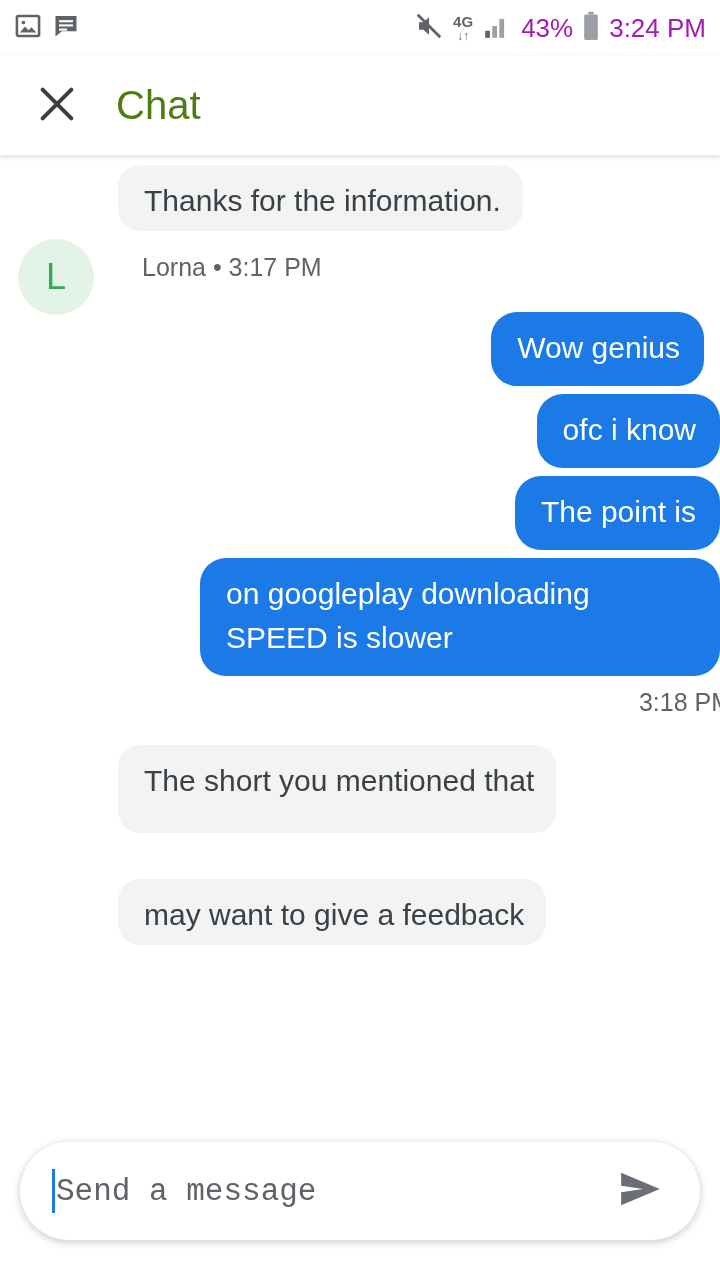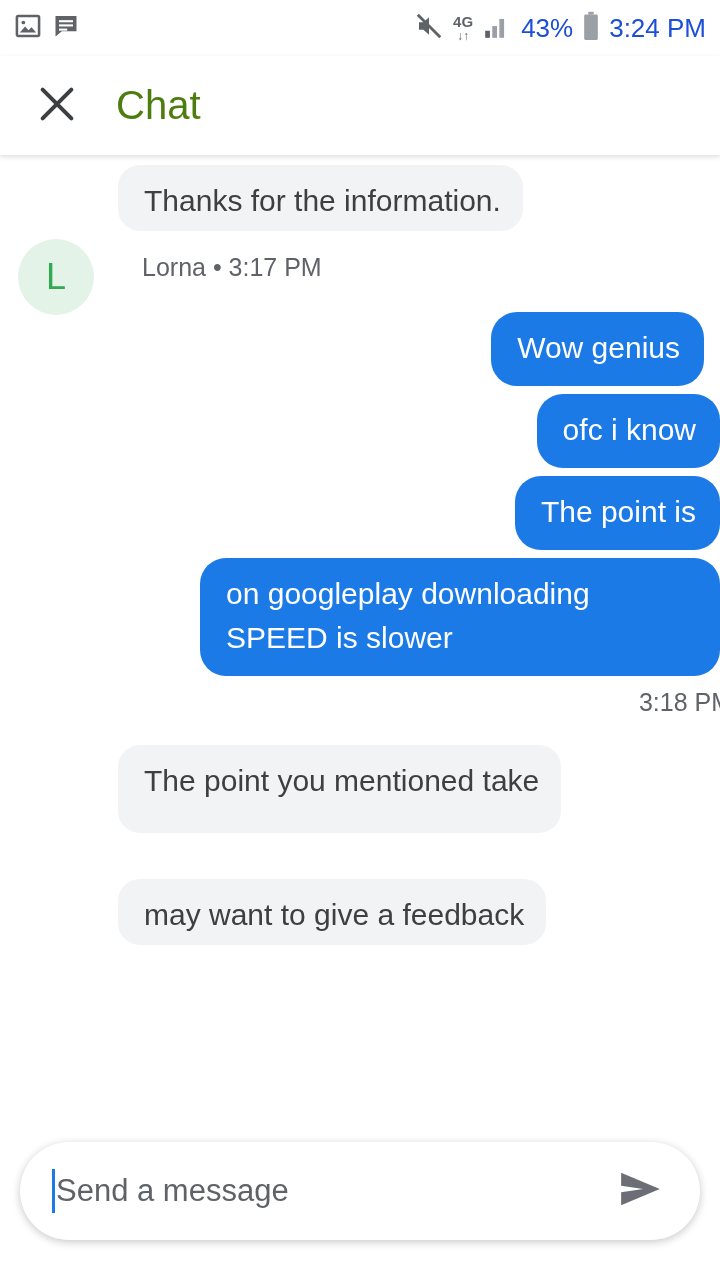--- a/index.html
+++ b/index.html
@@ -16,21 +16,21 @@
     position: absolute; top: 0; left: 0;
     width: 720px; height: 56px;
     display: flex; align-items: center;
     padding: 0 14px;
     background: #ffffff;
   }
   .sb-left { display: flex; align-items: center; gap: 10px; }
   .sb-right { margin-left: auto; display: flex; align-items: center; gap: 9px; }
   .sb-icon { display: block; }
   .sb-text {
-    font-size: 26px; color: #1d4ed8; letter-spacing: 0px;
+    font-size: 26px; color: #a21caf; letter-spacing: 0px;
     font-family: "Liberation Sans", sans-serif;
   }
   .sb-4g {
     display: flex; flex-direction: column; align-items: center;
     line-height: 1; justify-content: center;
   }
   .sb-4g-top { font-size: 15px; color: #5f6368; font-weight: bold; line-height: 1; }
   .sb-4g-bot { font-size: 12px; color: #5f6368; line-height: 1; margin-top: 1px; }
 
   
@@ -126,21 +126,21 @@
     padding: 0 28px 0 32px;
   }
   .caret {
     width: 3px; height: 44px; background: #1b7ae6;
     flex: 0 0 auto; margin-right: 1px;
   }
   .composer-input {
     flex: 1 1 auto;
     border: none; outline: none;
     font-size: 31px; color: #3b82f6;
-    font-family: Liberation Sans, sans-serif;
+    font-family: Liberation Mono, monospace;
     background: transparent;
   }
   .composer-input::placeholder { color: #5f6368; opacity: 1; }
   .send-btn {
     width: 62px; height: 62px;
     display: flex; align-items: center; justify-content: center;
     cursor: pointer; flex: 0 0 auto;
   }
 </style>
 </head>
@@ -242,21 +242,21 @@
       <div class="gap-sm"></div>
 
       <div class="row out">
         <div class="bubble out flush" style="max-width:520px">on googleplay downloading SPEED is slower</div>
       </div>
       <div class="meta right">3:18 PM</div>
 
       <div style="height:28px"></div>
 
       <div class="row in">
-        <div class="bubble in" style="padding-bottom:30px">The point you mentioned take</div>
+        <div class="bubble in" style="padding-bottom:30px">The short you mentioned that</div>
       </div>
 
       <div style="height:46px"></div>
 
       <div class="row in">
         <div class="bubble in">may want to give a feedback</div>
       </div>
 
     </div>
   </div>

